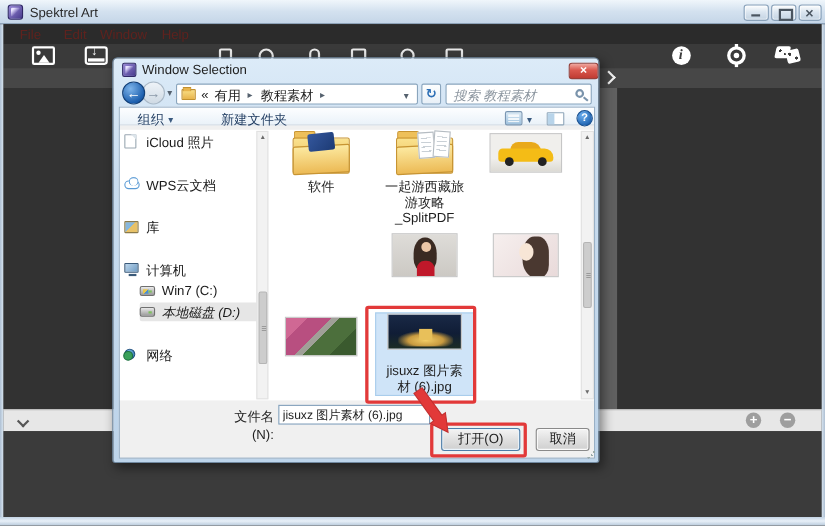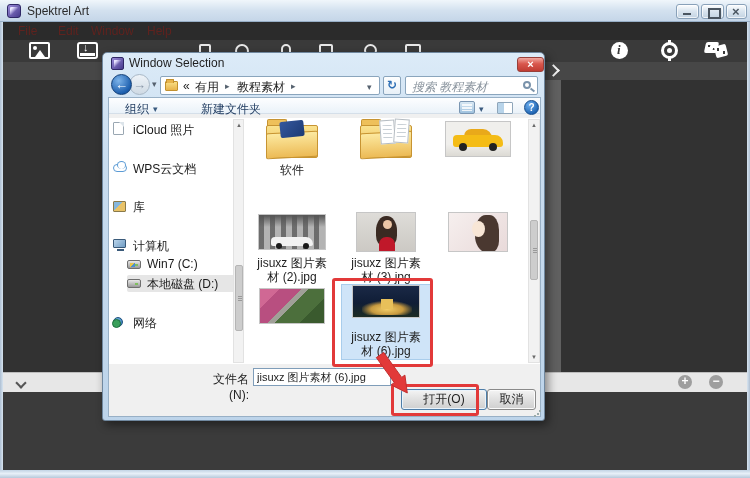--- a/index.html
+++ b/index.html
@@ -109,21 +109,21 @@
   #ic-preview { left:388px; top:4px; width:16px; height:12px; border:1px solid #8fa6ba; background:#fff; border-radius:1px; }
   #ic-preview::after { content:""; position:absolute; left:0; top:0; width:6px; height:10px; background:#b8d4ea; }
   #ic-help { left:415px; top:2px; width:15px; height:15px; border-radius:50%; background:radial-gradient(circle at 35% 30%,#6db0f0,#1f63b0 75%); border:1px solid #174e8e; color:#fff; font-size:10px; font-weight:bold; text-align:center; line-height:14px; }
 
   #main-white { left:6px; top:65px; width:431px; height:246px; background:#fff; }
 
   
   .sb-item { position:absolute; left:10px; height:17px; font-size:12px; color:#1a1a1a; white-space:nowrap; }
   .sb-item .lbl { position:absolute; left:20px; top:1px; }
   .sb-ind { left:24px; }
-  #sb6 { background:#e6e6e6; border-radius:2px; width:108px; }
+  #sb6 { background:#e6e6e6; border-radius:2px; width:108px;font-style:italic; }
   #sb1 { top:68px; } #sb2 { top:107px; } #sb3 { top:145px; } #sb4 { top:184px; } #sb5 { top:203px; } #sb6 { top:222px; } #sb7 { top:261px; }
   .sbic { position:absolute; left:0; top:1px; width:15px; height:14px; }
   .ic-doc { width:11px; height:13px; background:#fff; border:1px solid #9aa7b2; border-radius:1px; }
   .ic-doc::after { content:""; position:absolute; right:-1px; top:-1px; border-style:solid; border-width:0 5px 5px 0; border-color:transparent #dce4ea transparent transparent; }
   .ic-cloud { width:14px; height:8px; margin-top:3px; background:#fff; border:1.5px solid #5b9bd5; border-radius:5px; }
   .ic-cloud::before { content:""; position:absolute; left:3px; top:-4px; width:7px; height:7px; background:#fff; border:1.5px solid #5b9bd5; border-radius:50%; border-bottom:none; }
   .ic-lib { width:13px; height:11px; margin-top:2px; background:linear-gradient(135deg,#86b7dd 0 45%,#e8c268 45%); border:1px solid #8a7a4a; border-radius:1px; }
   .ic-pc { width:13px; height:9px; margin-top:1px; background:linear-gradient(135deg,#bcd6ec,#6f9cc4); border:1px solid #3a5a7a; border-radius:1px; }
   .ic-pc::after { content:""; position:absolute; left:3px; bottom:-4px; width:7px; height:2px; background:#3a5a7a; }
   .ic-drive { width:14px; height:9px; margin-top:3px; background:linear-gradient(180deg,#e8e8e8,#9a9a9a); border:1px solid #6f6f6f; border-radius:2px; }
@@ -192,21 +192,21 @@
   #redbox-file { left:229px; top:225px; width:101px; height:89px; }
   #redbox-open { left:288px; top:331px; width:88px; height:32px; }
 
   
   #fn-label { left:98px; top:318px; width:48px; font-size:12px; color:#1e1e1e; text-align:right; }
   #fn-input { left:150px; top:315px; width:138px; height:18px; border:1px solid #7f9db9; background:#fff; font-size:11px; color:#1e1e1e; padding:2px 3px; font-family:"Liberation Sans","DejaVu Sans",sans-serif; }
   #ft-combo { left:296px; top:314px; width:136px; height:18px; background:linear-gradient(180deg,#fff,#f0f4f8); border:1px solid #7f9db9; font-size:12px; color:#1e1e1e; }
   #ft-combo .val { position:absolute; left:5px; top:1px; }
   #ft-combo .dd { position:absolute; right:0; top:0; width:15px; height:16px; border-left:1px solid #b9c9d9; text-align:center; font-size:8px; color:#44566a; line-height:16px; background:linear-gradient(180deg,#f4f8fb,#d8e4ee); }
   .pushbtn { position:absolute; height:21px; font-size:12px; color:#1e1e1e; text-align:center; line-height:19px; border-radius:3px; }
-  #btn-open { left:298px; top:336px; width:86px; background:linear-gradient(180deg,#f4f4f4,#e2e2e2 45%,#cfcfcf); border:1px solid #4d7da8; box-shadow:inset 0 0 0 1px #eaf4fc; }
+  #btn-open { left:298px; top:336px; width:72px; background:linear-gradient(180deg,#f4f4f4,#e2e2e2 45%,#cfcfcf); border:1px solid #4d7da8; box-shadow:inset 0 0 0 1px #eaf4fc; }
   #btn-cancel { left:384px; top:336px; width:49px; background:linear-gradient(180deg,#f4f4f4,#e2e2e2 45%,#cfcfcf); border:1px solid #8a8a8a; box-shadow:inset 0 0 0 1px #fbfbfb; }
   #dlg-grip { right:3px; bottom:3px; width:7px; height:7px; background:radial-gradient(circle 1px at 1px 6px,#9aa 95%,transparent), radial-gradient(circle 1px at 4px 4px,#9aa 95%,transparent), radial-gradient(circle 1px at 6px 1px,#9aa 95%,transparent); }
 
   #arrow-overlay { left:0; top:0; width:750px; height:478px; z-index:40; pointer-events:none; }
 </style>
 </head>
 <body>
 
 <div id="stage">
 
@@ -357,50 +357,40 @@
     <div class="cell c2 r1">
       <div class="thwrap">
           <div class="folder f-docs">
             <div class="tab"></div>
             <div class="body"></div>
             <div class="pg pg1"></div>
             <div class="pg pg2"></div>
             <div class="front"></div>
           </div>
         </div>
+      <div class="lbl">一起游西藏旅游攻略_SplitPDF</div>
     </div>
     <div class="cell c3 r1">
       <div class="thwrap">
           <div class="th thm th-car1">
             <div class="roof"></div>
             <div class="bodyc"></div>
             <div class="w w1"></div>
             <div class="w w2"></div>
           </div>
         </div>
     </div>
-    <div class="cell c1 r2">
-      <div class="thwrap">
-          <div class="th thm th-car2">
-            <div class="bodyc"></div>
-            <div class="w w1"></div>
-            <div class="w w2"></div>
-          </div>
-        </div>
-      <div class="lbl">jisuxz 图片素材 (2).jpg</div>
-    </div>
     <div class="cell c2 r2">
       <div class="thwrap">
           <div class="th port th-girl3">
             <div class="hair"></div>
             <div class="face"></div>
             <div class="dress"></div>
           </div>
         </div>
-      <div class="lbl">jisuxz 图片素材 (3).jpg</div>
     </div>
     <div class="cell c3 r2">
       <div class="thwrap">
           <div class="th port th-girl4">
             <div class="hair"></div>
             <div class="face"></div>
           </div>
         </div>
     </div>
     <div class="cell c1 r3">

